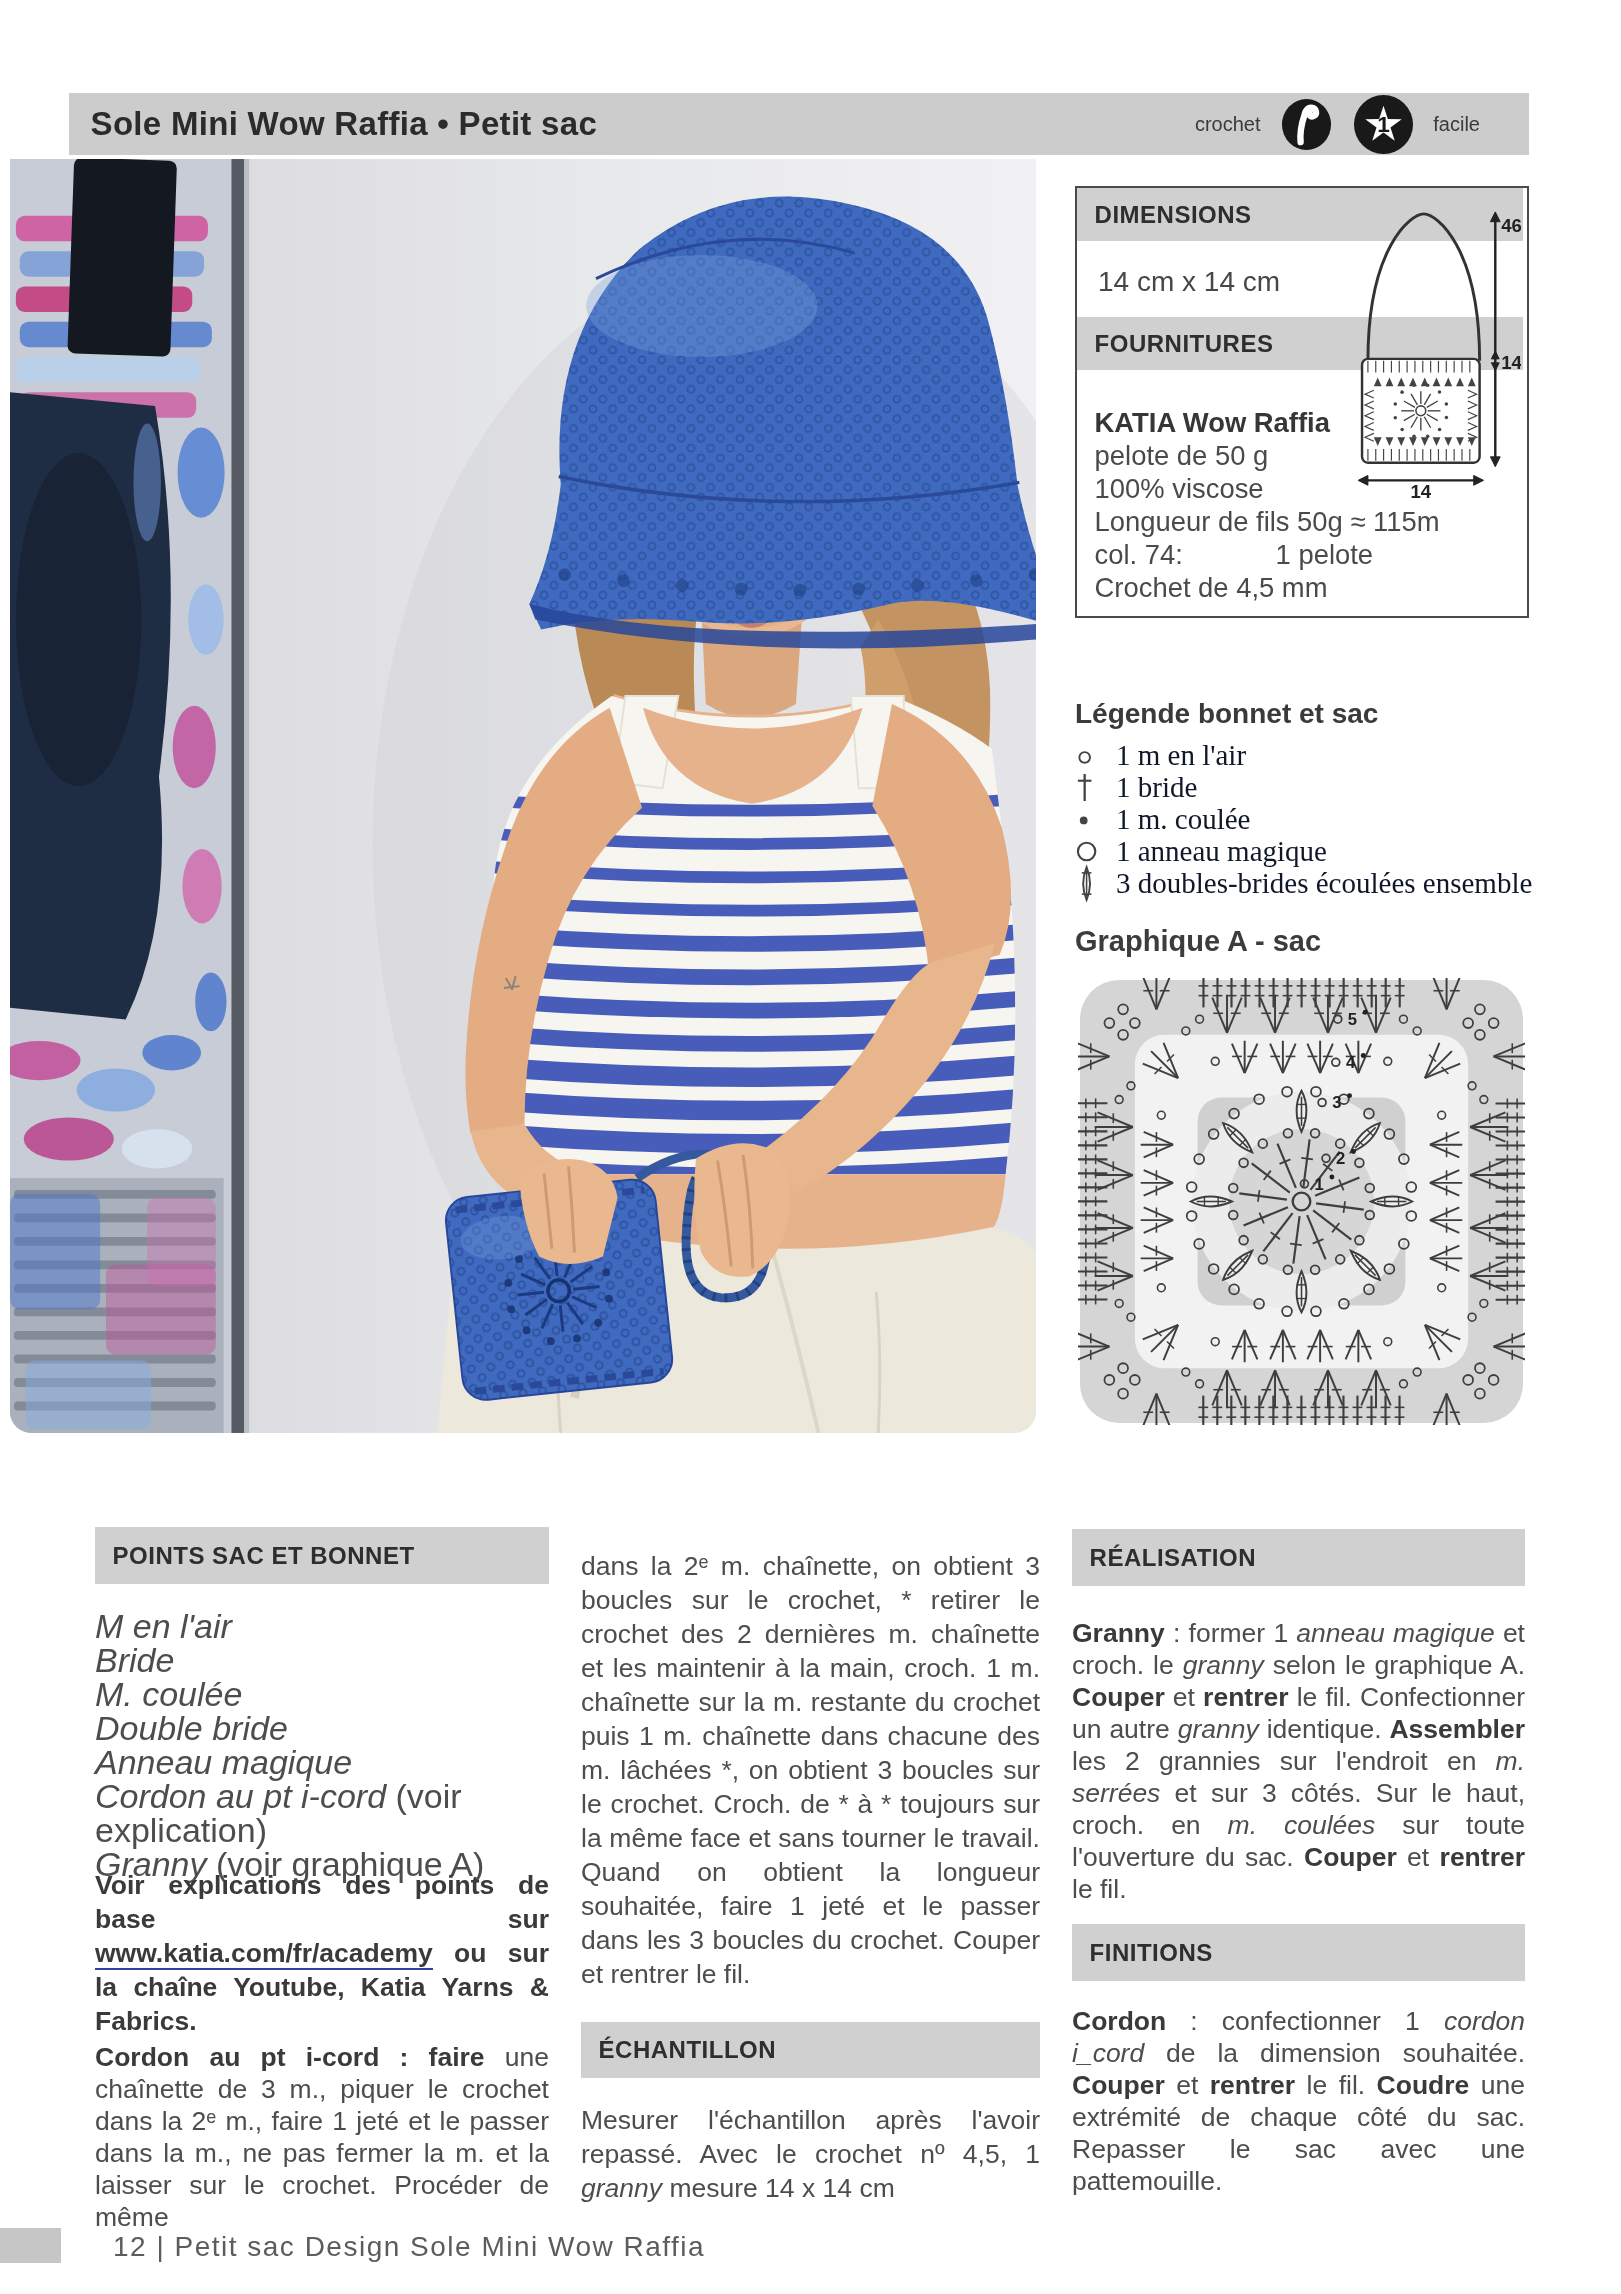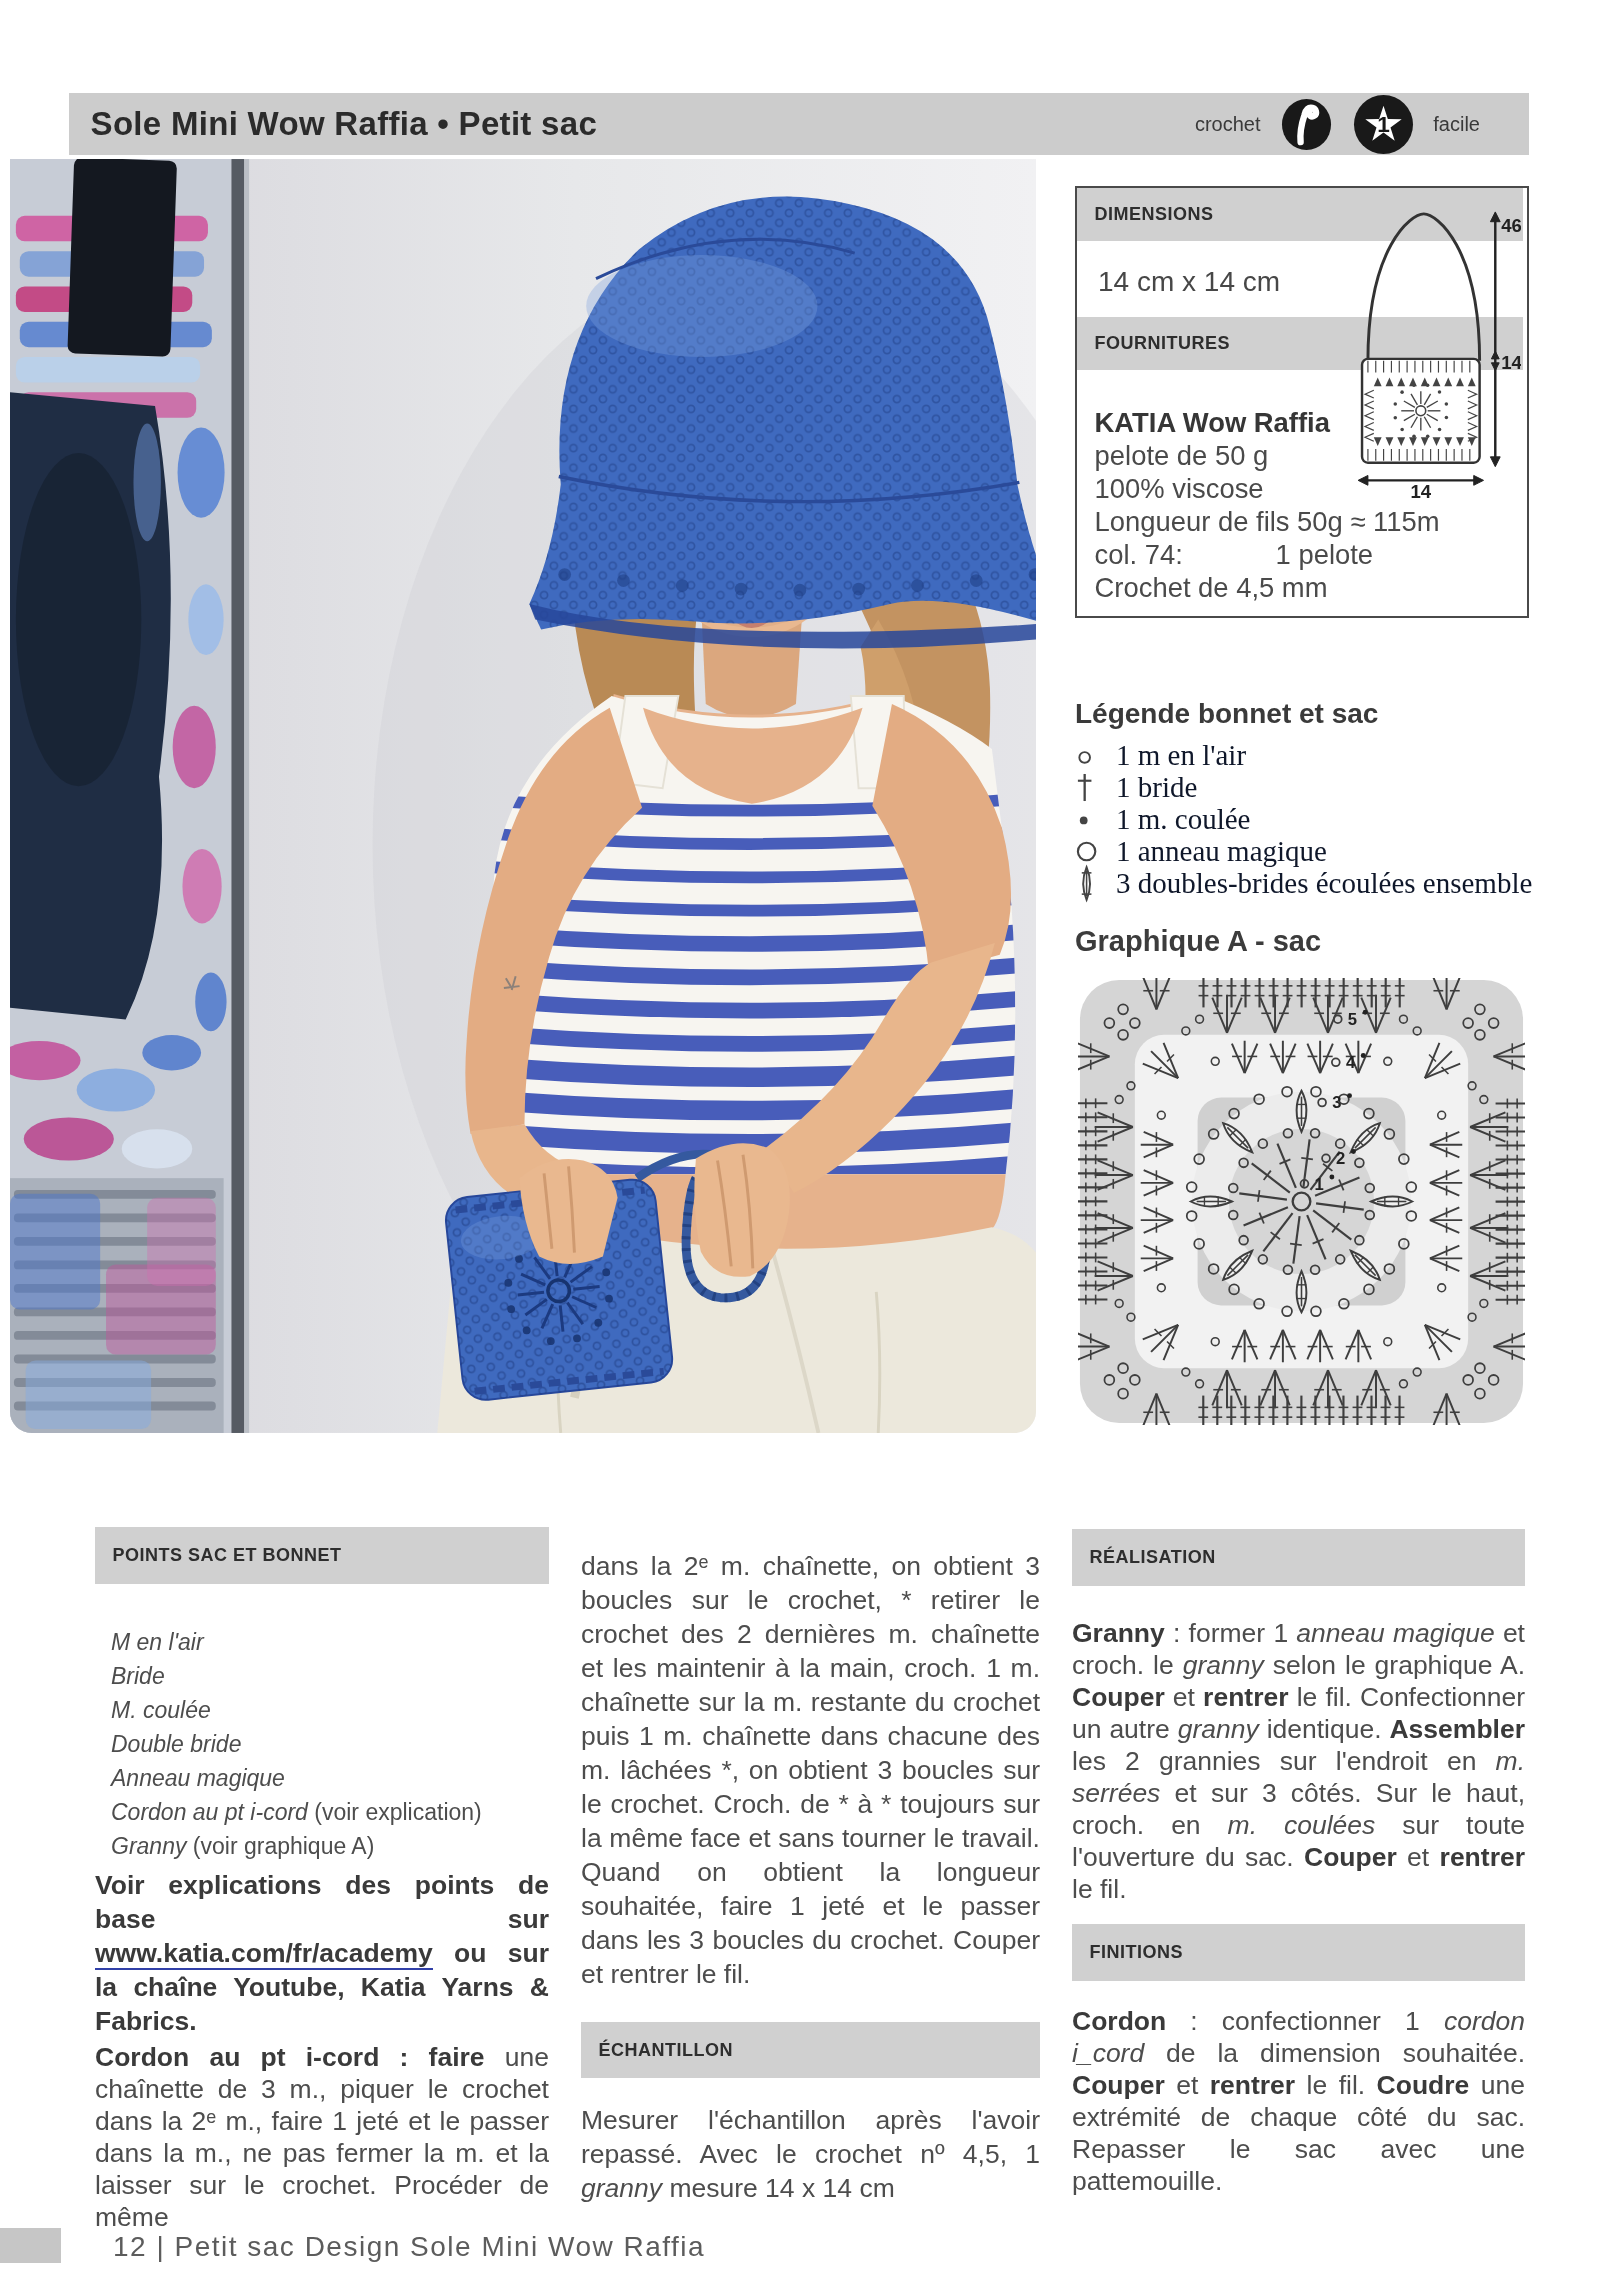--- a/index.html
+++ b/index.html
@@ -1,31 +1,31 @@
 <!DOCTYPE html>
 <html><head>
 <meta charset="utf-8">
 <style>
   html,body{margin:0;padding:0;background:#ffffff;}
   body{width:1621px;height:2295px;overflow:hidden;font-family:"Liberation Sans",sans-serif;}
   .page{position:relative;width:1504px;height:2295px;background:#fff;}
   .abs{position:absolute;}
   .bar{background:#d0d0d0;display:flex;align-items:center;padding-left:17.6px;box-sizing:border-box;
-       font-weight:bold;color:#2e2e2e;font-size:18px;letter-spacing:0.5px;}
+       font-weight:bold;color:#2e2e2e;font-size:24px;letter-spacing:0.5px;}
   .hdrbar{background:#cccccc;display:flex;align-items:center;box-sizing:border-box;}
   .hdr-title{font-size:33px;font-weight:bold;color:#2b2b2b;padding-left:21.6px;letter-spacing:0.3px;}
   .hdr-right{margin-left:auto;display:flex;align-items:center;gap:19.6px;padding-right:49px;}
   .hdr-word{font-size:20px;color:#3a3a3a;}
   .body-txt{font-size:26.5px;line-height:34px;color:#4d4d4d;text-align:justify;}
   .lh33{line-height:32px;}
   .run-r{font-style:normal;}
   .run-b{font-weight:bold;color:#3a3a3a;}
   .run-i{font-style:italic;}
   .run-lk{font-weight:bold;color:#3a3a3a;border-bottom:2.9px solid #3140a8;}
-  .stitch-list{list-style:none;margin:16px;padding:0;font-size:23px;line-height:34px;color:#4d4d4d;}
+  .stitch-list{list-style:none;margin:0;padding:0;font-size:34px;line-height:34px;color:#4d4d4d;}
   .stitch-list .st{font-style:italic;}
   .panel-box{border:2px solid #4a4a4a;background:#fff;}
   .p-val{font-size:28px;color:#474747;}
   .yarn{font-size:27.4px;line-height:33px;color:#4a4a4a;white-space:nowrap;}
   .yarn .yn{font-weight:bold;color:#363636;}
   .collbl{display:inline-block;width:181px;}
   .legend-title{font-size:28px;font-weight:bold;color:#3a3a3a;margin-top:24px;}
   .legend-row{display:flex;align-items:center;height:32px;}
   .legend-ic{width:41px;flex:0 0 41px;display:flex;justify-content:flex-start;}
   .legend-tx{font-size:29px;color:#0f172a;font-family:Liberation Serif, serif;}

